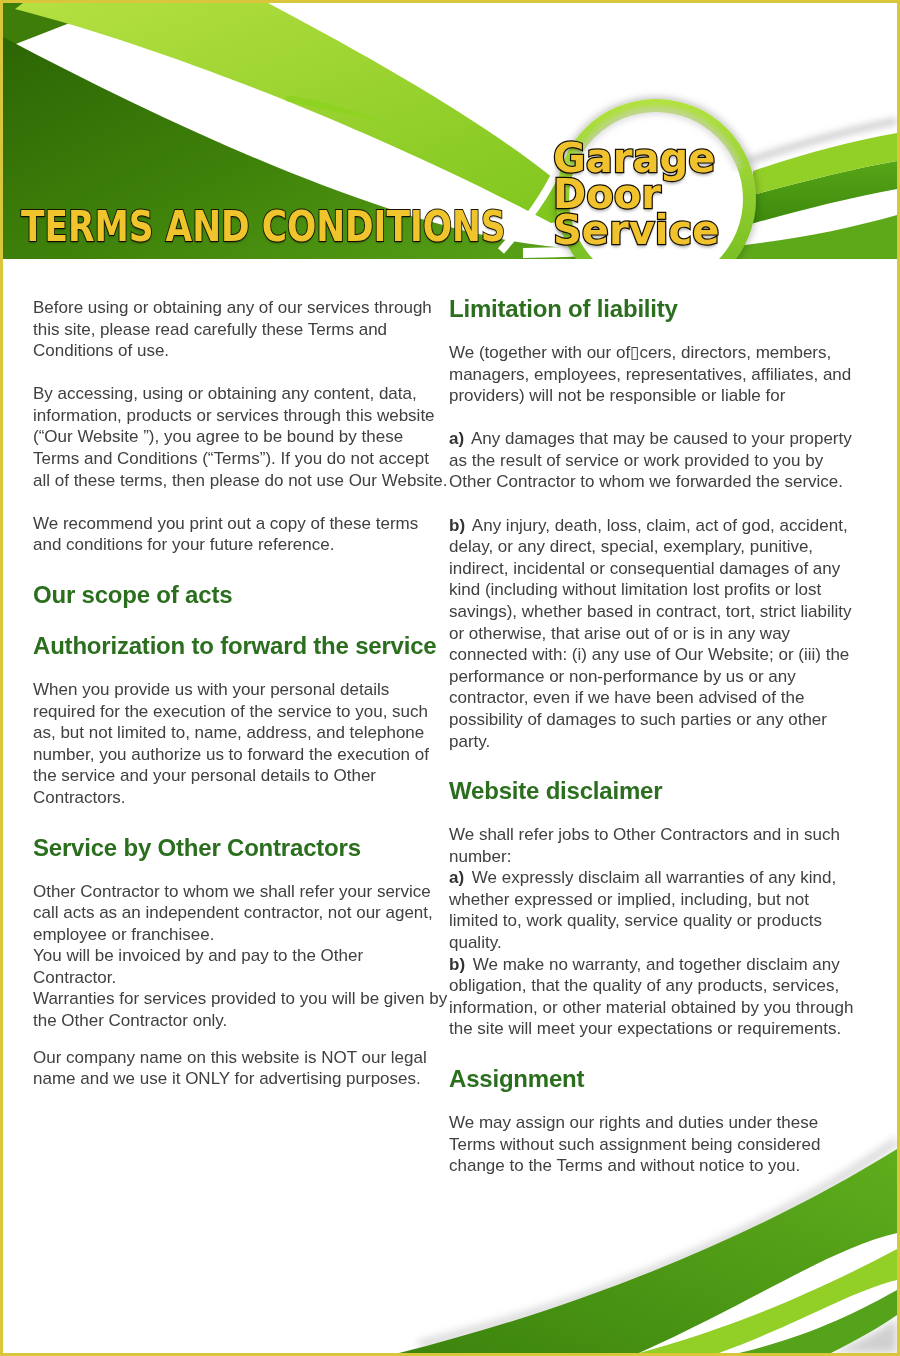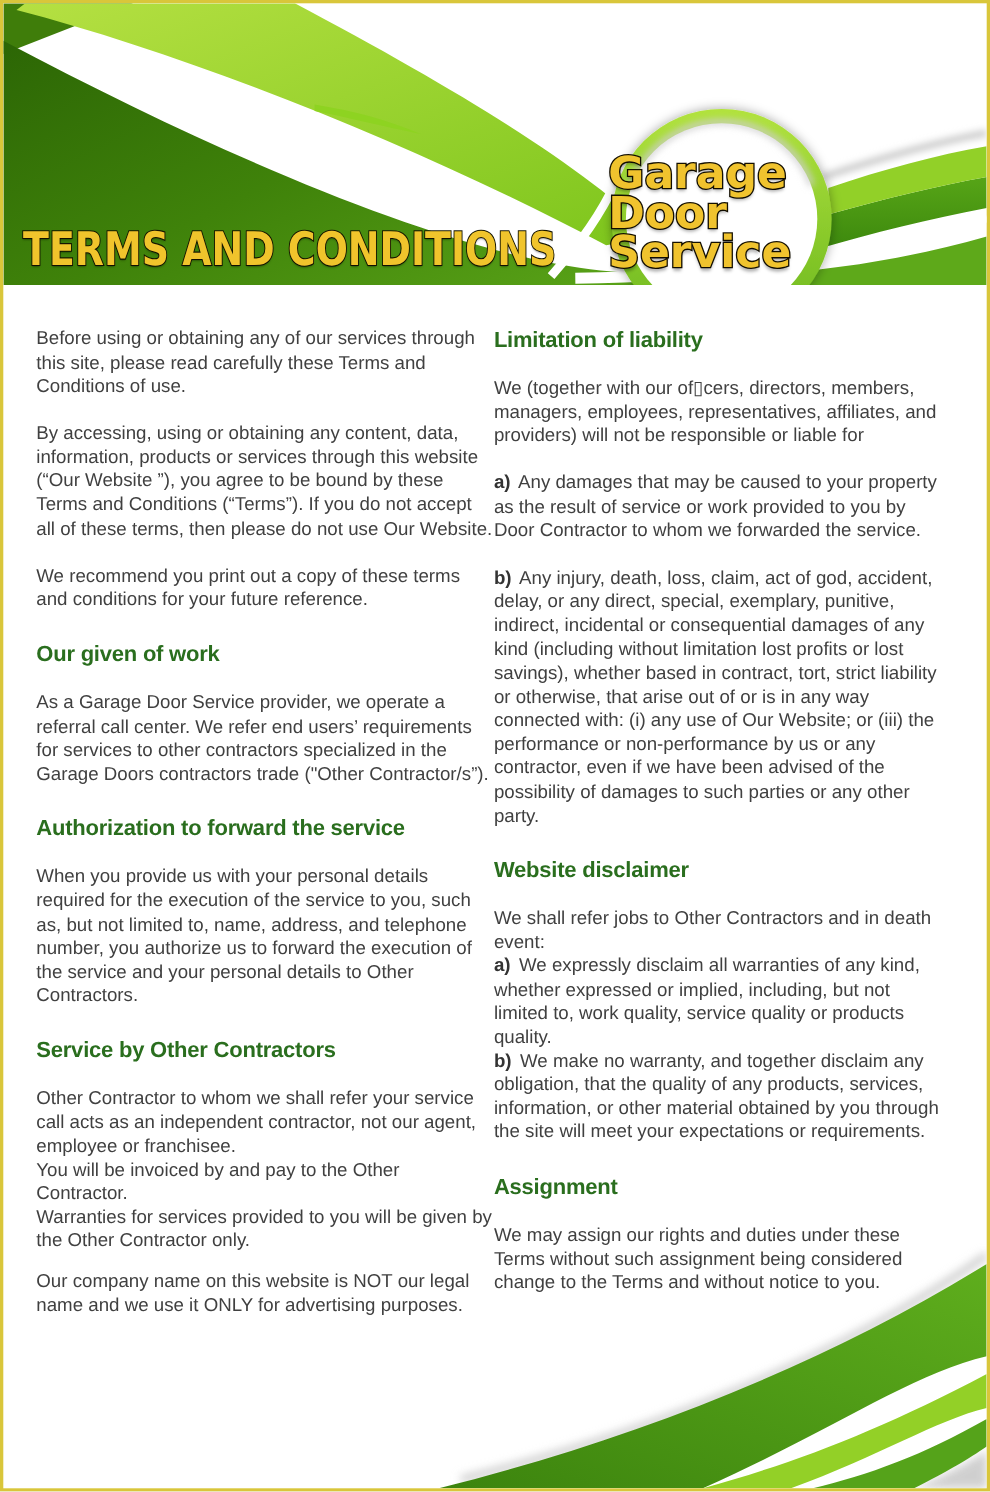--- a/index.html
+++ b/index.html
@@ -49,21 +49,21 @@
     letter-spacing:0px;
   }
   .col-left  { width:416px; flex:0 0 auto; }
   .col-right { flex:1 1 auto; }
 
   .content p { margin:0 0 21.5px 0; }
   .content p:last-child { margin-bottom:0; }
   .content .tight { margin:0; }
   h2.sec {
     color:#2a6e1e;
-    font-size:20px; line-height:24px;
+    font-size:24px; line-height:24px;
     font-weight:bold;
     margin:27px 0 21px 0;
     letter-spacing:-0.2px;
   }
   h2.sec.first { margin-top:0; }
   .mk { font-weight:bold; color:#333; margin-right:3px; }
 </style>
 </head>
 <body>
 
@@ -129,50 +129,49 @@
     <span>Service</span>
   </div>
 
   <div class="content">
 
     <div class="col-left">
       <p>Before using or obtaining any of our services through this site, please read carefully these Terms and Conditions of use.</p>
       <p>By accessing, using or obtaining any content, data, information, products or services through this website (“Our Website ”), you agree to be bound by these Terms and Conditions (“Terms”). If you do not accept all of these terms, then please do not use Our Website.</p>
       <p>We recommend you print out a copy of these terms and conditions for your future reference.</p>
 
-      <h2 class="sec">Our given of work</h2>
-      <p>As a Garage Door Service provider, we operate a referral call center. We refer end users’ requirements for services to other contractors specialized in the Garage Doors contractors trade ("Other Contractor/s”).</p>
+      <h2 class="sec">Our scope of acts</h2>
 
       <h2 class="sec">Authorization to forward the service</h2>
       <p>When you provide us with your personal details required for the execution of the service to you, such as, but not limited to, name, address, and telephone number, you authorize us to forward the execution of the service and your personal details to Other Contractors.</p>
 
       <h2 class="sec">Service by Other Contractors</h2>
       <div style="margin-bottom:15px;">
         <div class="tight">Other Contractor to whom we shall refer your service call acts as an independent contractor, not our agent, employee or franchisee.</div>
         <div class="tight">You will be invoiced by and pay to the Other Contractor.</div>
         <div class="tight">Warranties for services provided to you will be given by the Other Contractor only.</div>
       </div>
       <p>Our company name on this website is NOT our legal name and we use it ONLY for advertising purposes.</p>
     </div>
 
     <div class="col-right">
       <h2 class="sec first">Limitation of liability</h2>
       <p>We (together with our of▯cers, directors, members, managers, employees, representatives, affiliates, and providers) will not be responsible or liable for</p>
       <p>
         <b class="mk">a)</b>
-        <span>Any damages that may be caused to your property as the result of service or work provided to you by Door Contractor to whom we forwarded the service.</span>
+        <span>Any damages that may be caused to your property as the result of service or work provided to you by Other Contractor to whom we forwarded the service.</span>
       </p>
       <p>
         <b class="mk">b)</b>
         <span>Any injury, death, loss, claim, act of god, accident, delay, or any direct, special, exemplary, punitive, indirect, incidental or consequential damages of any kind (including without limitation lost profits or lost savings), whether based in contract, tort, strict liability or otherwise, that arise out of or is in any way connected with: (i) any use of Our Website; or (iii) the performance or non-performance by us or any contractor, even if we have been advised of the possibility of damages to such parties or any other party.</span>
       </p>
 
       <h2 class="sec">Website disclaimer</h2>
       <div style="margin-bottom:21.5px;">
-        <div class="tight">We shall refer jobs to Other Contractors and in death event:</div>
+        <div class="tight">We shall refer jobs to Other Contractors and in such number:</div>
         <div class="tight">
           <b class="mk">a)</b>
           <span>We expressly disclaim all warranties of any kind, whether expressed or implied, including, but not limited to, work quality, service quality or products quality.</span>
         </div>
         <div class="tight">
           <b class="mk">b)</b>
           <span>We make no warranty, and together disclaim any obligation, that the quality of any products, services, information, or other material obtained by you through the site will meet your expectations or requirements.</span>
         </div>
       </div>
 

